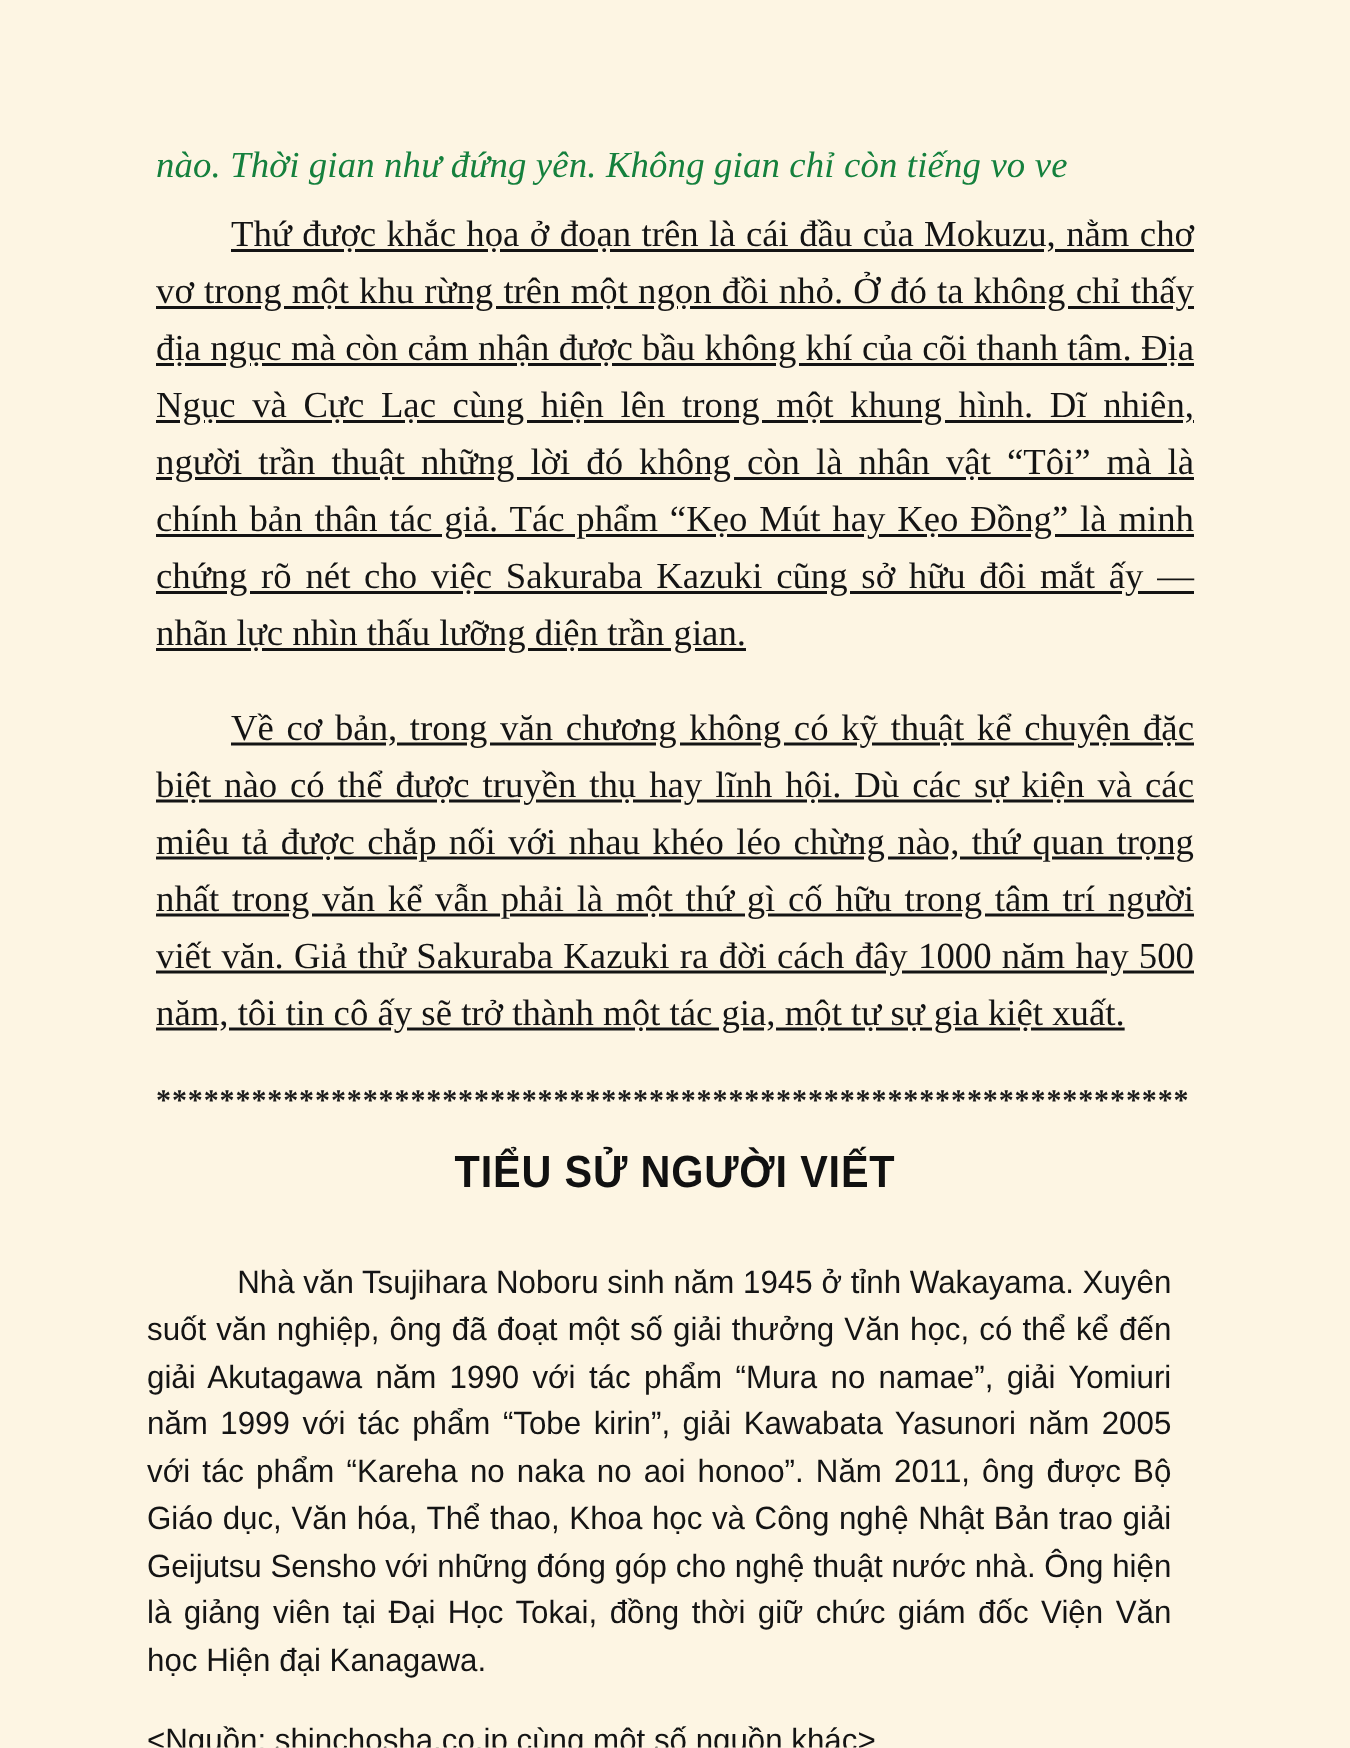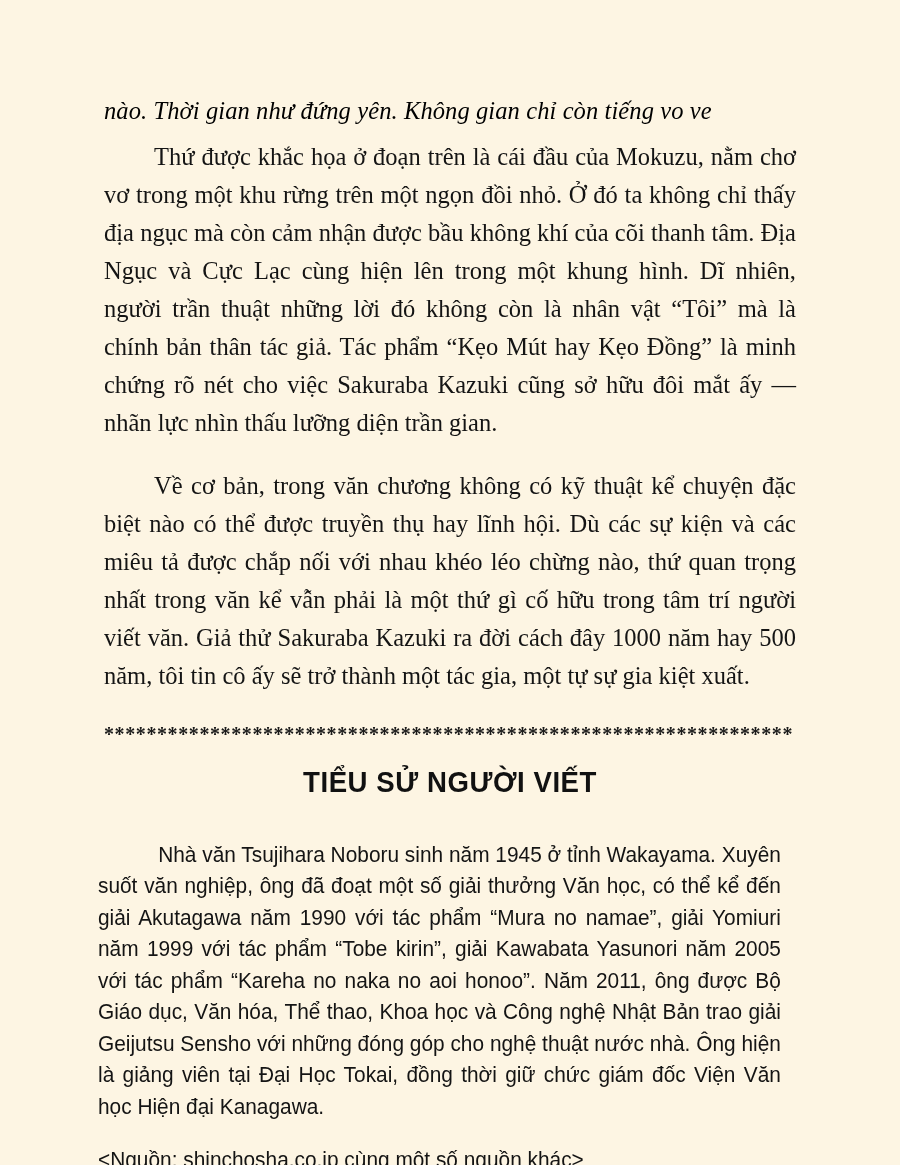--- a/index.html
+++ b/index.html
@@ -29,35 +29,36 @@
     top: 92px;
     width: 692px;
   }
 
   .quote-line {
     font-family: "Liberation Serif", "DejaVu Serif", serif;
     font-style: italic;
     font-size: 24.5px;
     line-height: 38px;
     text-align: left;
-    color: #000000;
+    color: #15803d;
     letter-spacing: 0.1px;
   }
 
   .body-para {
     font-family: "Liberation Serif", "DejaVu Serif", serif;
     font-size: 24.5px;
     line-height: 38px;
     text-align: justify;
     text-align-last: left;
     text-indent: 50px;
     color: #141414;
     margin-top: 8px;
     -webkit-hyphens: none;
     hyphens: none;
+    text-decoration: underline;
   }
 
   .body-para.second {
     margin-top: 18px;
   }
 
   .signature {
     margin-top: 30px;
     text-align: right;
     font-style: italic;

